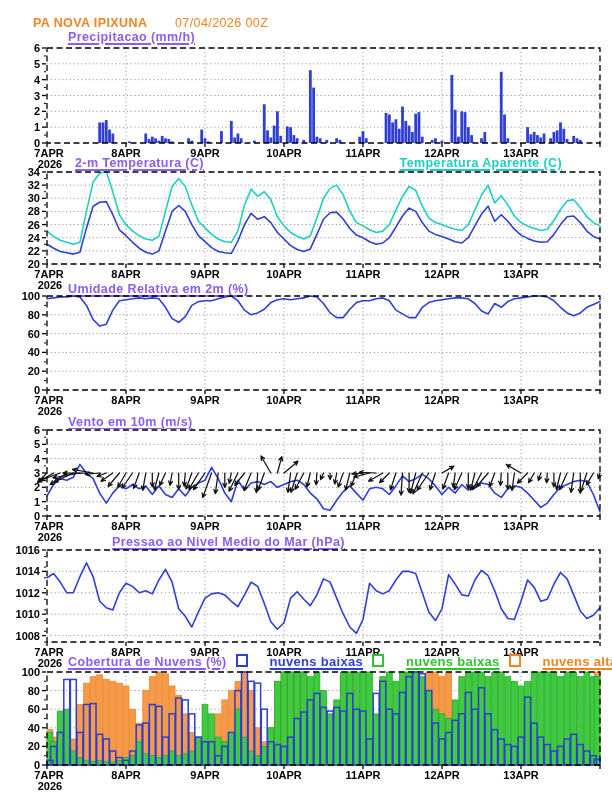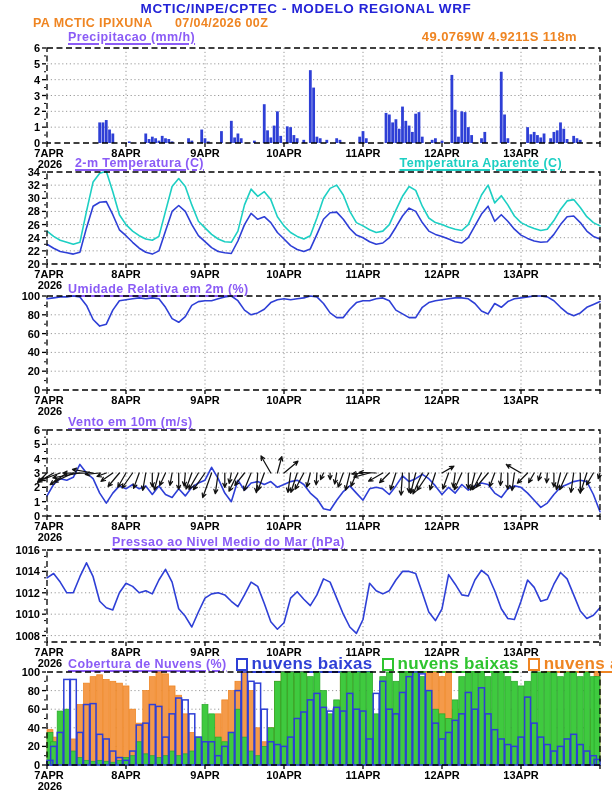--- a/index.html
+++ b/index.html
@@ -1,55 +1,53 @@
 <!DOCTYPE html>
 <html><head>
 <meta charset="utf-8">
 <style>
   html,body{margin:0;padding:0;background:#fff;}
   #screen{position:relative;width:612px;height:792px;background:#ffffff;
           font-family:"Liberation Sans",sans-serif;overflow:hidden;}
   .hdr-title{position:absolute;top:1px;left:0;width:612px;text-align:center;
              font-weight:bold;font-size:13.5px;letter-spacing:.6px;}
   .hdr-station{position:absolute;top:16px;left:33px;font-weight:bold;font-size:12.5px;letter-spacing:.4px;}
-  .hdr-run{position:absolute;top:16px;left:175px;font-weight:bold;font-size:12.5px;letter-spacing:.4px;}
+  .hdr-run{position:absolute;top:16px;left:175px;font-weight:normal;font-size:12.5px;letter-spacing:.4px;}
   .ptitle{position:absolute;font-weight:bold;font-size:12.5px;color:#8b5cf6;letter-spacing:.4px;
           text-decoration:underline;text-underline-offset:2px;text-decoration-thickness:1.5px;}
   .t-precip{top:30px;left:68px;}
   .t-coords{position:absolute;top:29px;left:330px;width:247px;text-align:right;
             font-weight:bold;font-size:13px;letter-spacing:.4px;}
   .t-temp{top:156px;left:75px;}
   .t-temp2{position:absolute;top:156px;left:330px;width:232px;text-align:right;
            font-weight:bold;font-size:12.5px;letter-spacing:.4px;
            text-decoration:underline;text-underline-offset:2px;text-decoration-thickness:1.5px;}
   .t-rh{top:282px;left:68px;}
   .t-wind{top:415px;left:68px;text-decoration:underline;}
   .t-pres{top:535px;left:68px;margin-left:44px;}
   .cloud-row{position:absolute;top:654px;left:68px;display:flex;align-items:center;gap:9px;white-space:nowrap;}
-  .legend-item{display:flex;align-items:center;font-weight:bold;font-size:17px;letter-spacing:.3px;
-               text-decoration:underline;text-underline-offset:2px;text-decoration-thickness:1.5px;}
+  .legend-item{display:flex;font-weight:bold;font-size:13px;letter-spacing:.3px;
+               text-decoration:underline;text-underline-offset:2px;text-decoration-thickness:1.5px;gap:18px;}
   .legend-swatch{display:inline-block;width:8px;height:9px;border:2px solid #000;margin-right:4px;background:transparent;}
   svg.panel{position:absolute;left:0;width:612px;overflow:visible;}
   #svg-precip{top:40px;height:131px;}
   #svg-temp{top:164px;height:128px;}
   #svg-rh{top:288px;height:130px;}
   #svg-wind{top:422px;height:122px;}
   #svg-pres{top:542px;height:128px;}
   #svg-cloud{top:664px;height:129px;}
 </style>
 </head>
 <body>
 
 <div id="screen">
-  <div class="hdr-title" style="color: rgb(35, 35, 215);">MCTIC/INPE/CPTEC - MODELO REGIONAL WRF</div>
-  <div class="hdr-station" style="color: rgb(239, 133, 34);">PA MCTIC IPIXUNA</div>
+  <div class="hdr-station" style="color: rgb(239, 133, 34);">PA NOVA IPIXUNA</div>
   <div class="hdr-run" style="color: rgb(239, 133, 34);">07/04/2026 00Z</div>
 
   <div class="ptitle t-precip">Precipitacao (mm/h)</div>
-  <div class="t-coords" style="color: rgb(239, 133, 34);">49.0769W 4.9211S 118m</div>
   <svg id="svg-precip" class="panel">
       <line x1="126" y1="8" x2="126" y2="103" stroke="#999999" stroke-width="1" stroke-dasharray="1.2 2.6"></line>
       <line x1="205" y1="8" x2="205" y2="103" stroke="#999999" stroke-width="1" stroke-dasharray="1.2 2.6"></line>
       <line x1="284" y1="8" x2="284" y2="103" stroke="#999999" stroke-width="1" stroke-dasharray="1.2 2.6"></line>
       <line x1="363" y1="8" x2="363" y2="103" stroke="#999999" stroke-width="1" stroke-dasharray="1.2 2.6"></line>
       <line x1="442" y1="8" x2="442" y2="103" stroke="#999999" stroke-width="1" stroke-dasharray="1.2 2.6"></line>
       <line x1="521" y1="8" x2="521" y2="103" stroke="#999999" stroke-width="1" stroke-dasharray="1.2 2.6"></line>
       <line x1="47" y1="87.16666666666667" x2="600" y2="87.16666666666667" stroke="#999999" stroke-width="1" stroke-dasharray="1.2 2.6"></line>
       <line x1="47" y1="71.33333333333334" x2="600" y2="71.33333333333334" stroke="#999999" stroke-width="1" stroke-dasharray="1.2 2.6"></line>
       <line x1="47" y1="55.5" x2="600" y2="55.5" stroke="#999999" stroke-width="1" stroke-dasharray="1.2 2.6"></line>

